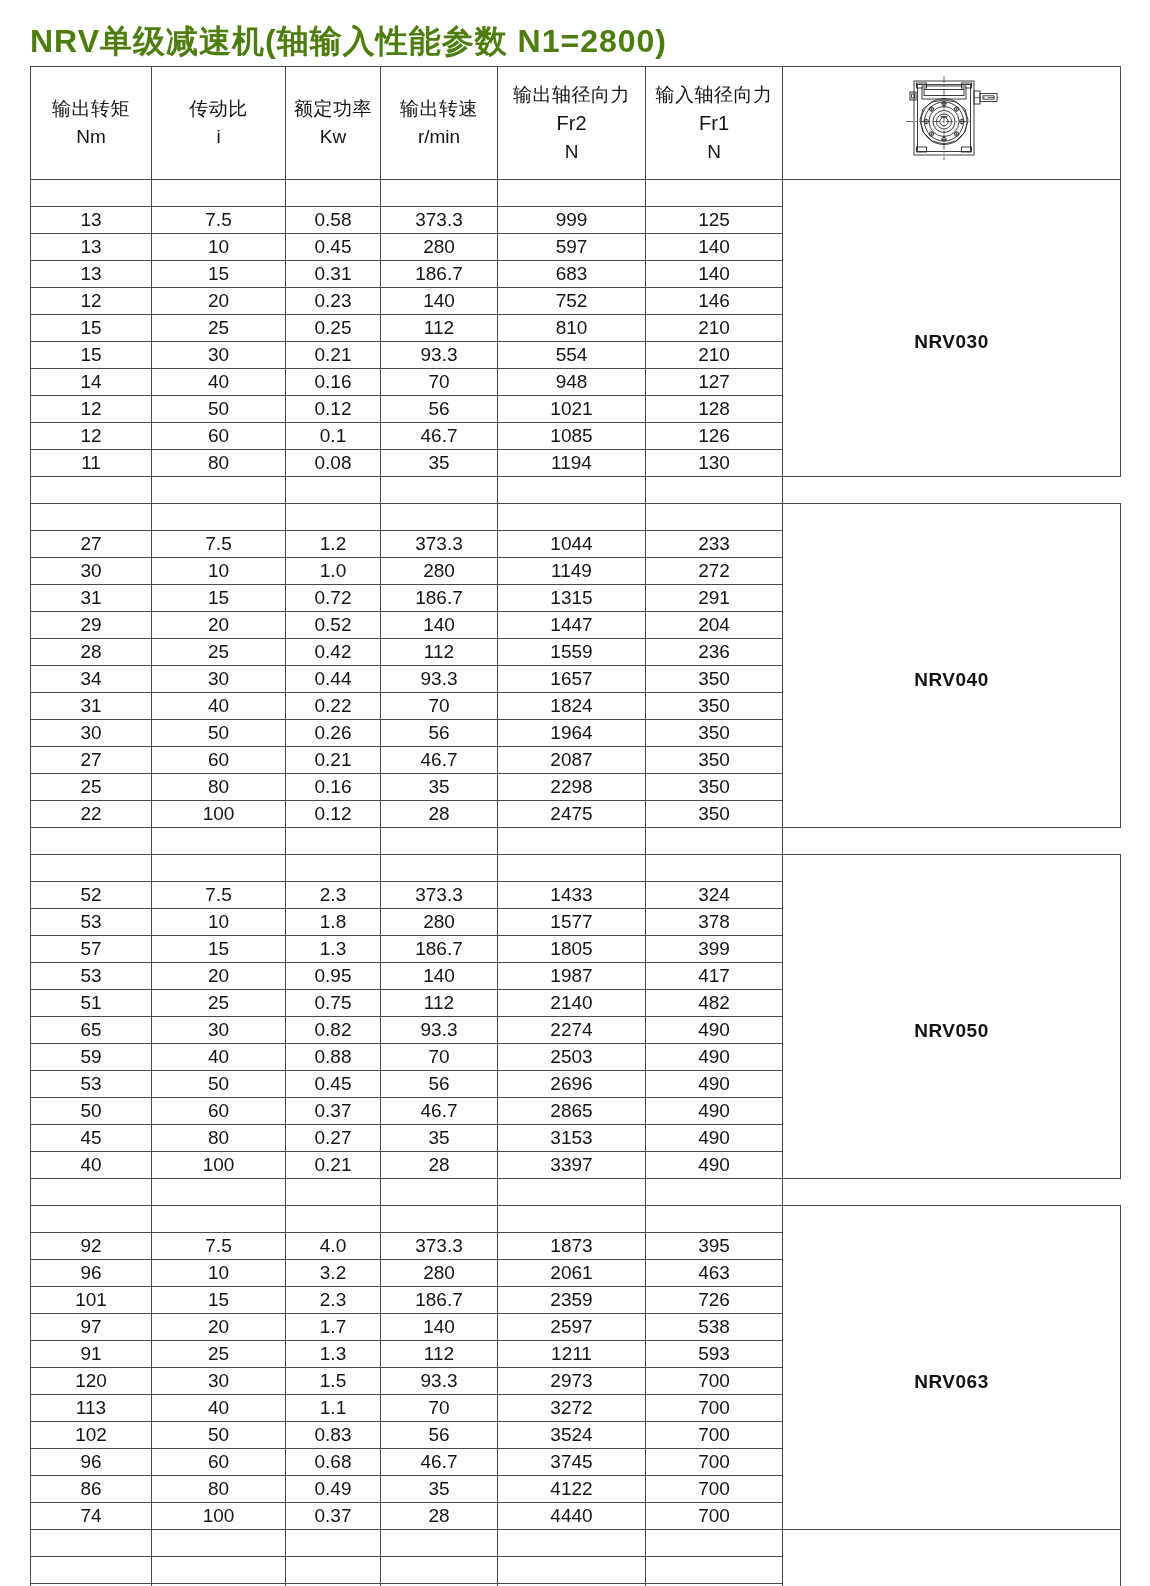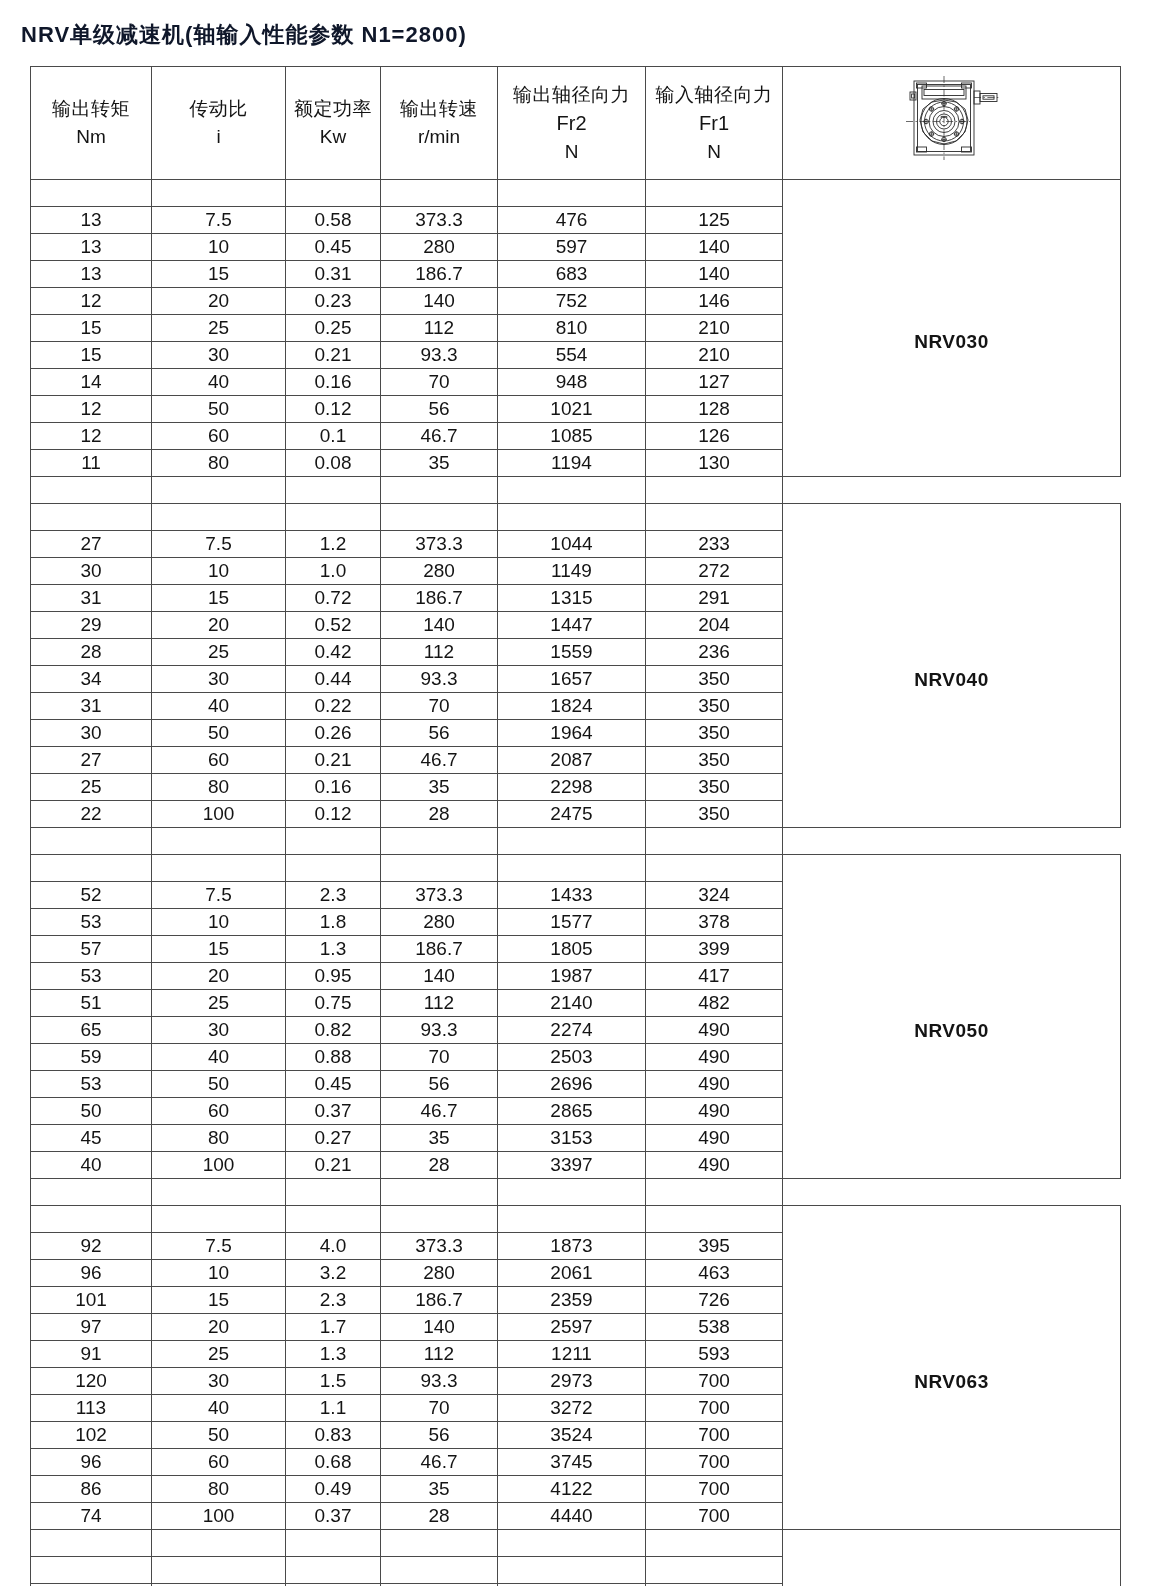--- a/index.html
+++ b/index.html
@@ -12,26 +12,26 @@
     height: 1586px;
     position: relative;
     font-family: "Liberation Sans", "DejaVu Sans", sans-serif;
     color: #1a1a1a;
     overflow: hidden;
   }
 
   
   #page-title {
     position: absolute;
-    left: 21px;
+    left: 30px;
     top: 20px;
-    font-size: 22px;
+    font-size: 32px;
     font-weight: bold;
     letter-spacing: 1px;
-    color: #0f172a;
+    color: #4d7c0f;
     white-space: nowrap;
   }
 
   
   #spec-table-wrap {
     position: absolute;
     left: 30px;
     top: 66px;
     width: 1090px;
   }
@@ -227,21 +227,21 @@
           <td></td>
           <td class="model-cell" rowspan="11">
             <span class="model-label">NRV030</span>
           </td>
         </tr>
         <tr class="data-row">
           <td>13</td>
           <td>7.5</td>
           <td>0.58</td>
           <td>373.3</td>
-          <td>476</td>
+          <td>999</td>
           <td>125</td>
         </tr>
         <tr class="data-row">
           <td>13</td>
           <td>10</td>
           <td>0.45</td>
           <td>280</td>
           <td>597</td>
           <td>140</td>
         </tr>

